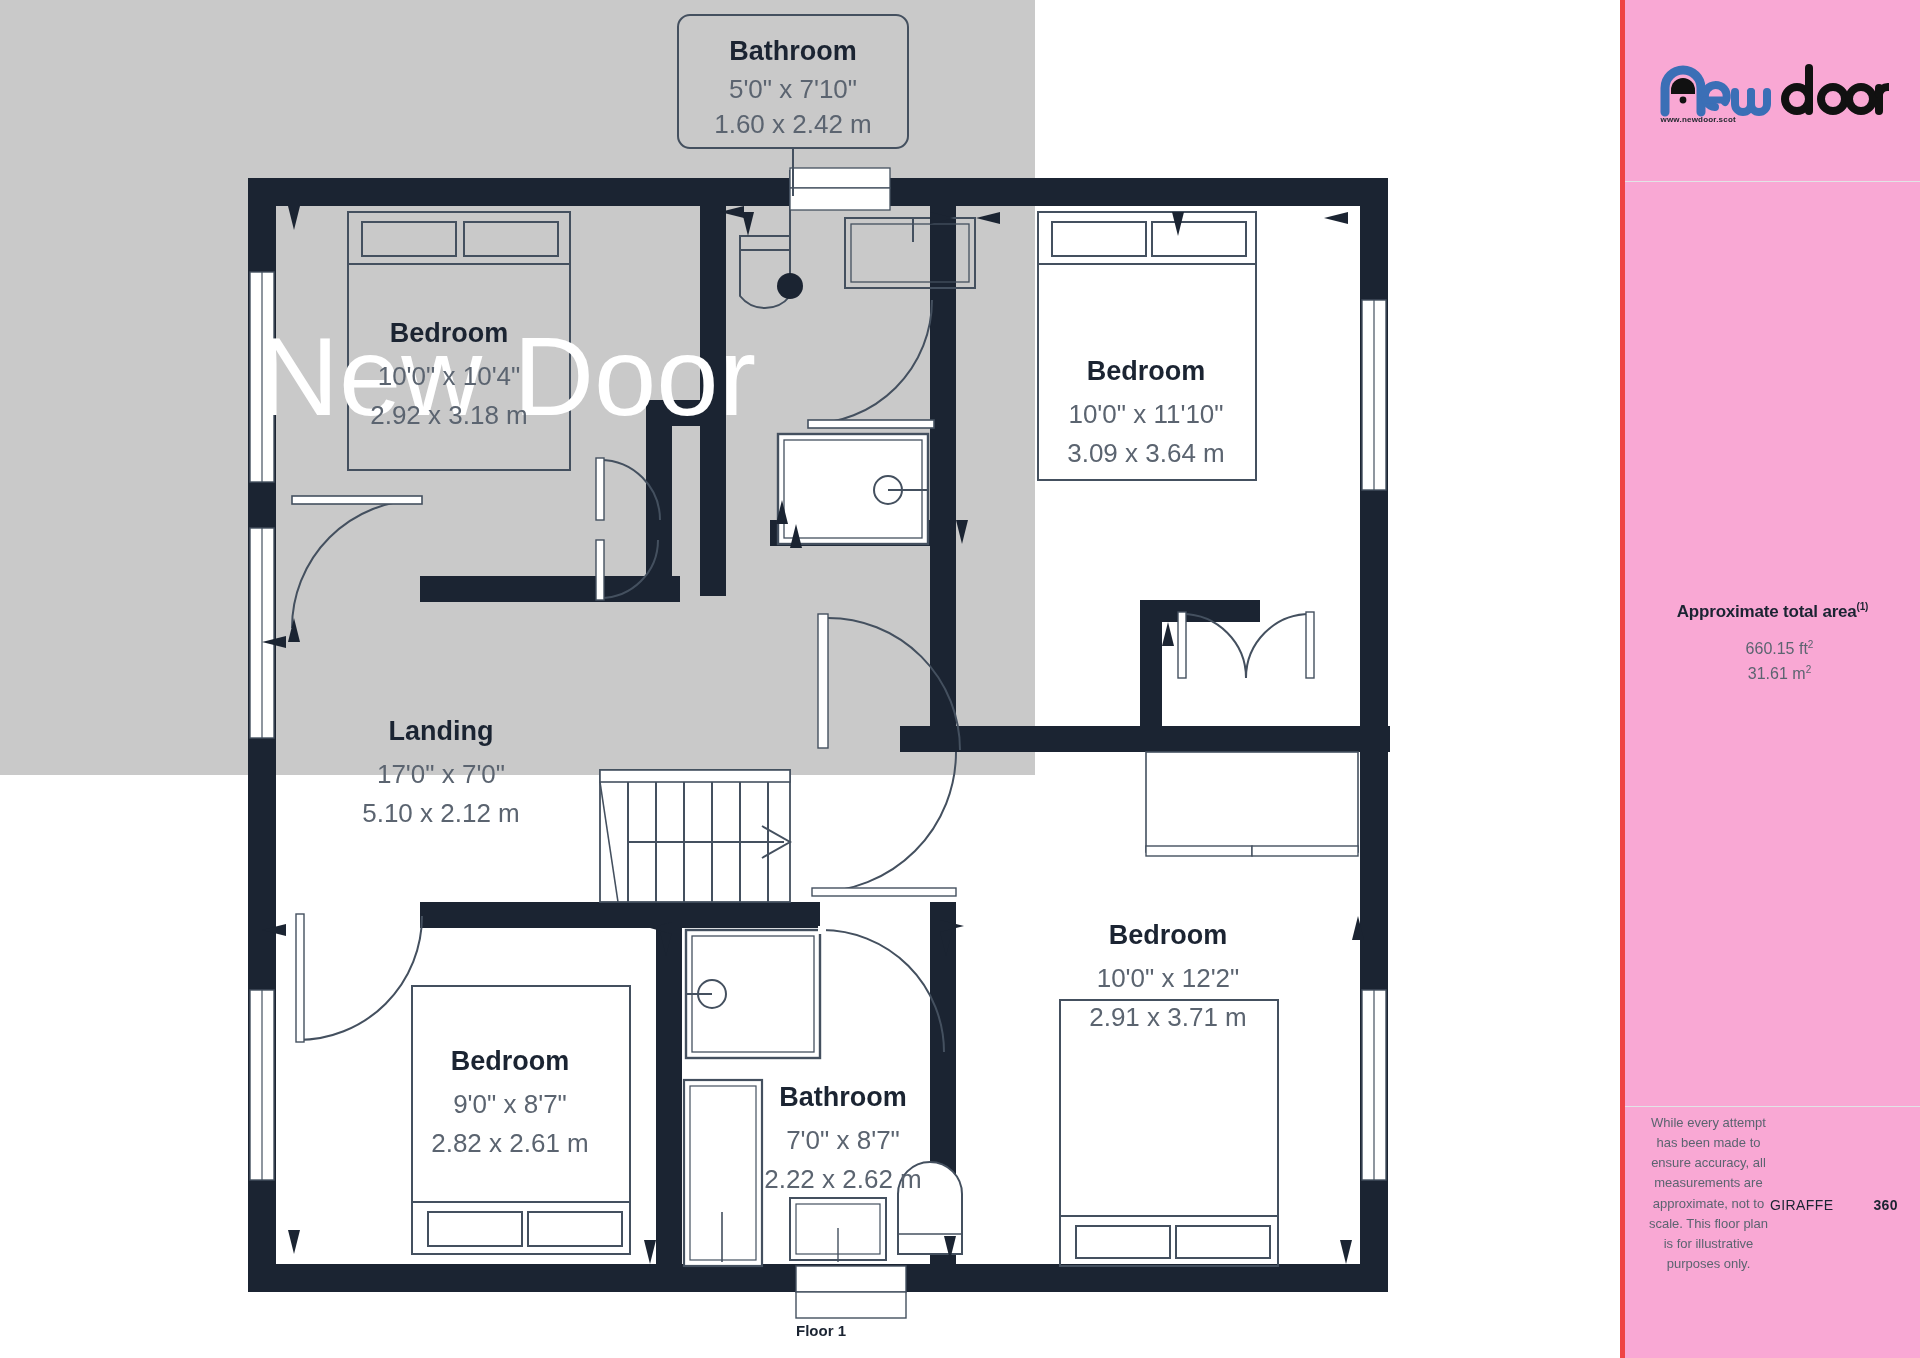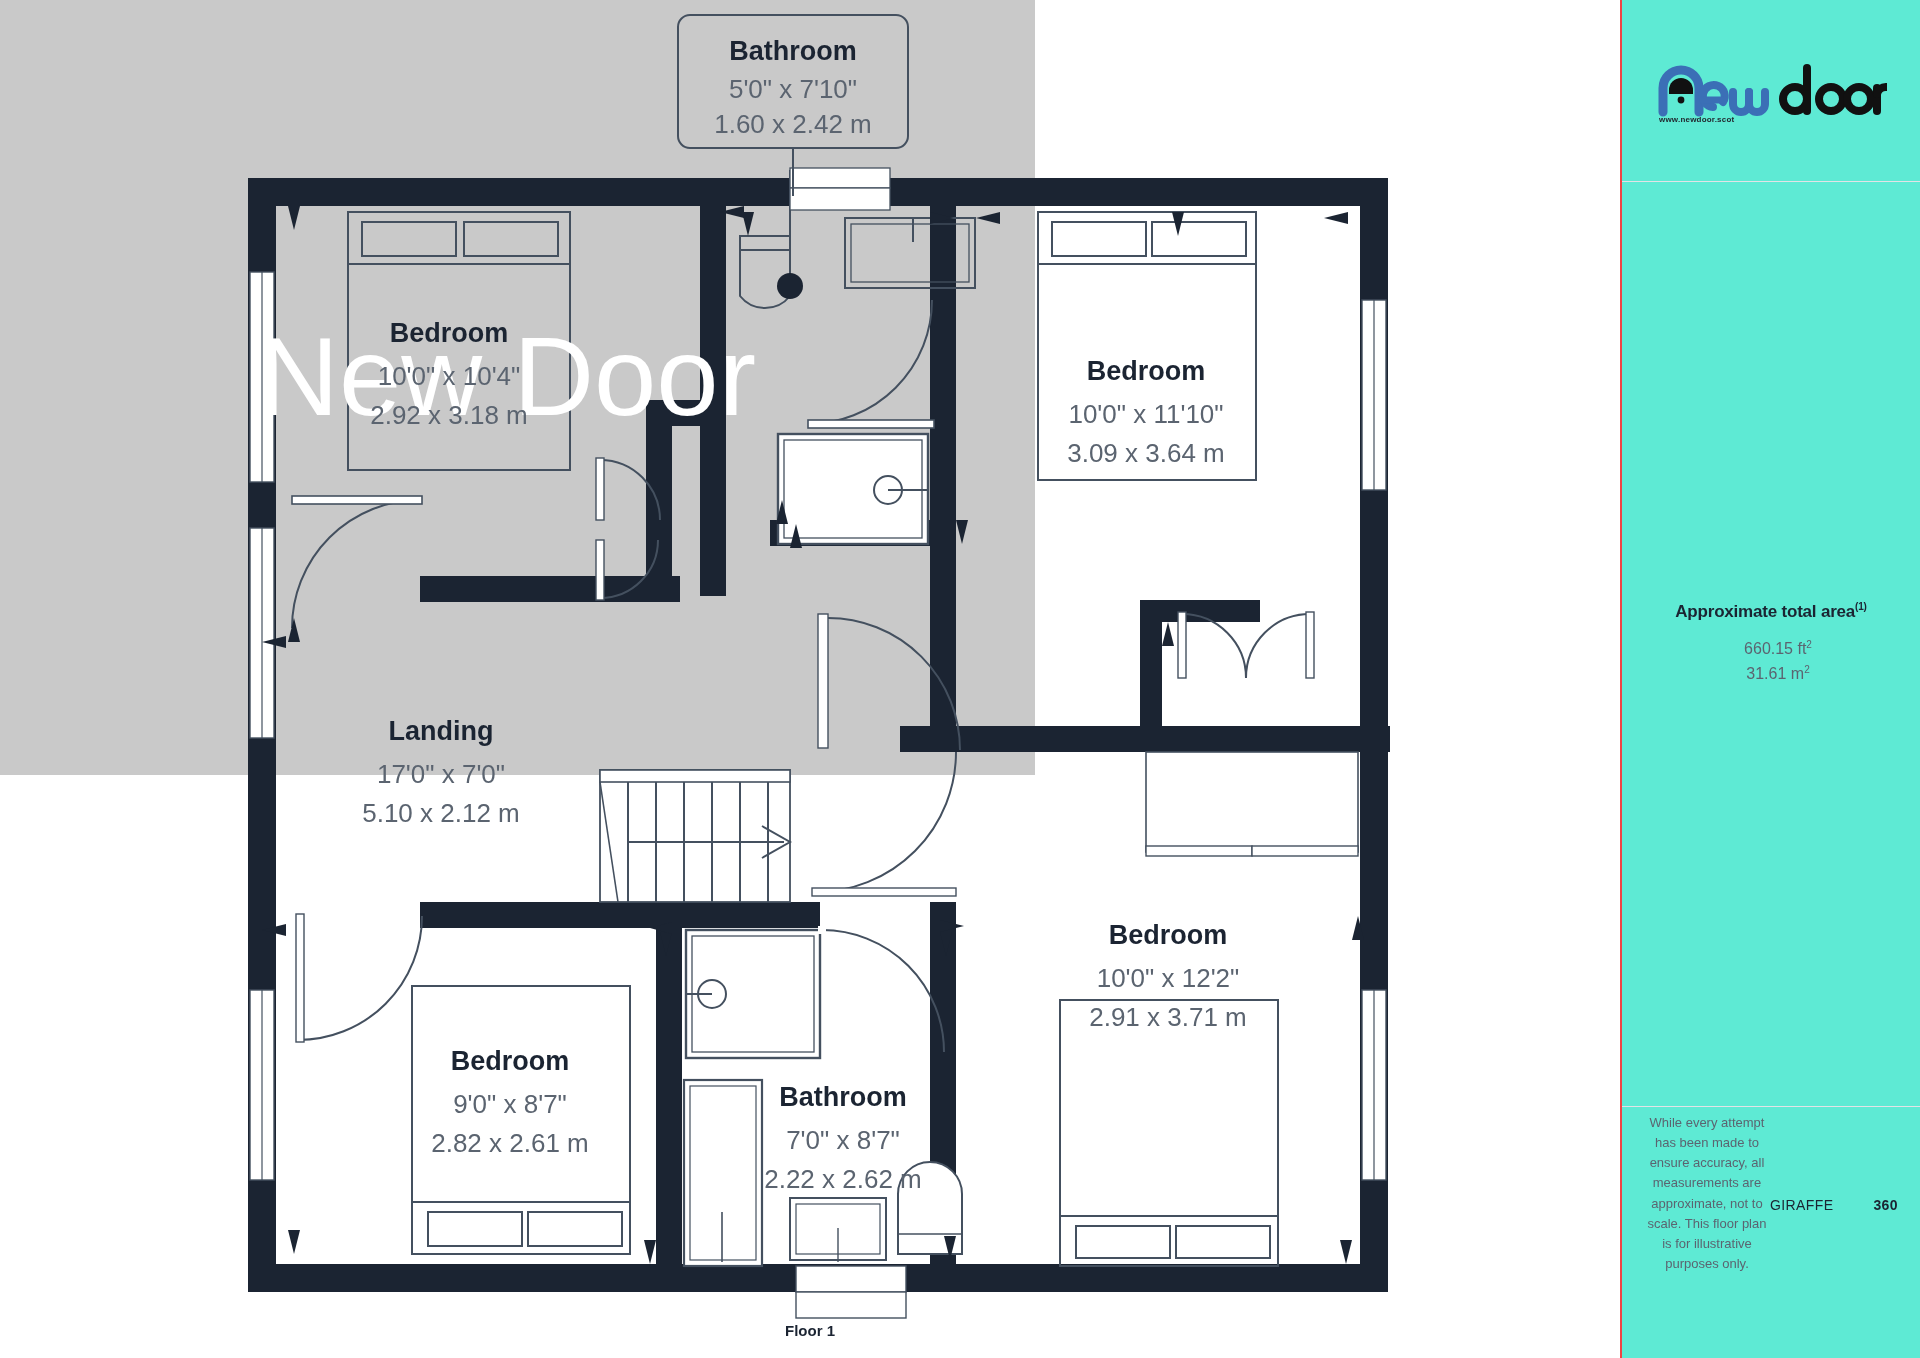--- a/index.html
+++ b/index.html
@@ -30,22 +30,22 @@
     background: #ffffff;
   }
   #plan-svg { display: block; }
 
   
   #sidebar {
     position: absolute;
     left: 1620px; top: 0;
     width: 300px;
     height: 1358px;
-    background: #5eead4;
-    border-left: 2px solid #ef4444;
+    background: #f9a8d4;
+    border-left: 5px solid #ef4444;
     box-sizing: border-box;
   }
   .sb-section {
     border-bottom: 1px solid #e3e3e6;
     box-sizing: border-box;
   }
   #sb-logo {
     height: 182px;
     display: flex;
     align-items: center;
@@ -124,21 +124,21 @@
     bottom: -2px;
     font-size: 8px;
     font-weight: bold;
     color: #22282f;
     letter-spacing: 0.2px;
   }
 
   
   #floor-caption {
     position: absolute;
-    left: 0;
+    left: 11px;
     top: 1322px;
     width: 1620px;
     text-align: center;
     font-size: 15px;
     font-weight: bold;
     color: #1b2432;
   }
 
   
   .rm-name { font-family: "Liberation Sans", sans-serif; font-size: 27px; font-weight: bold; fill: #1b2432; }

